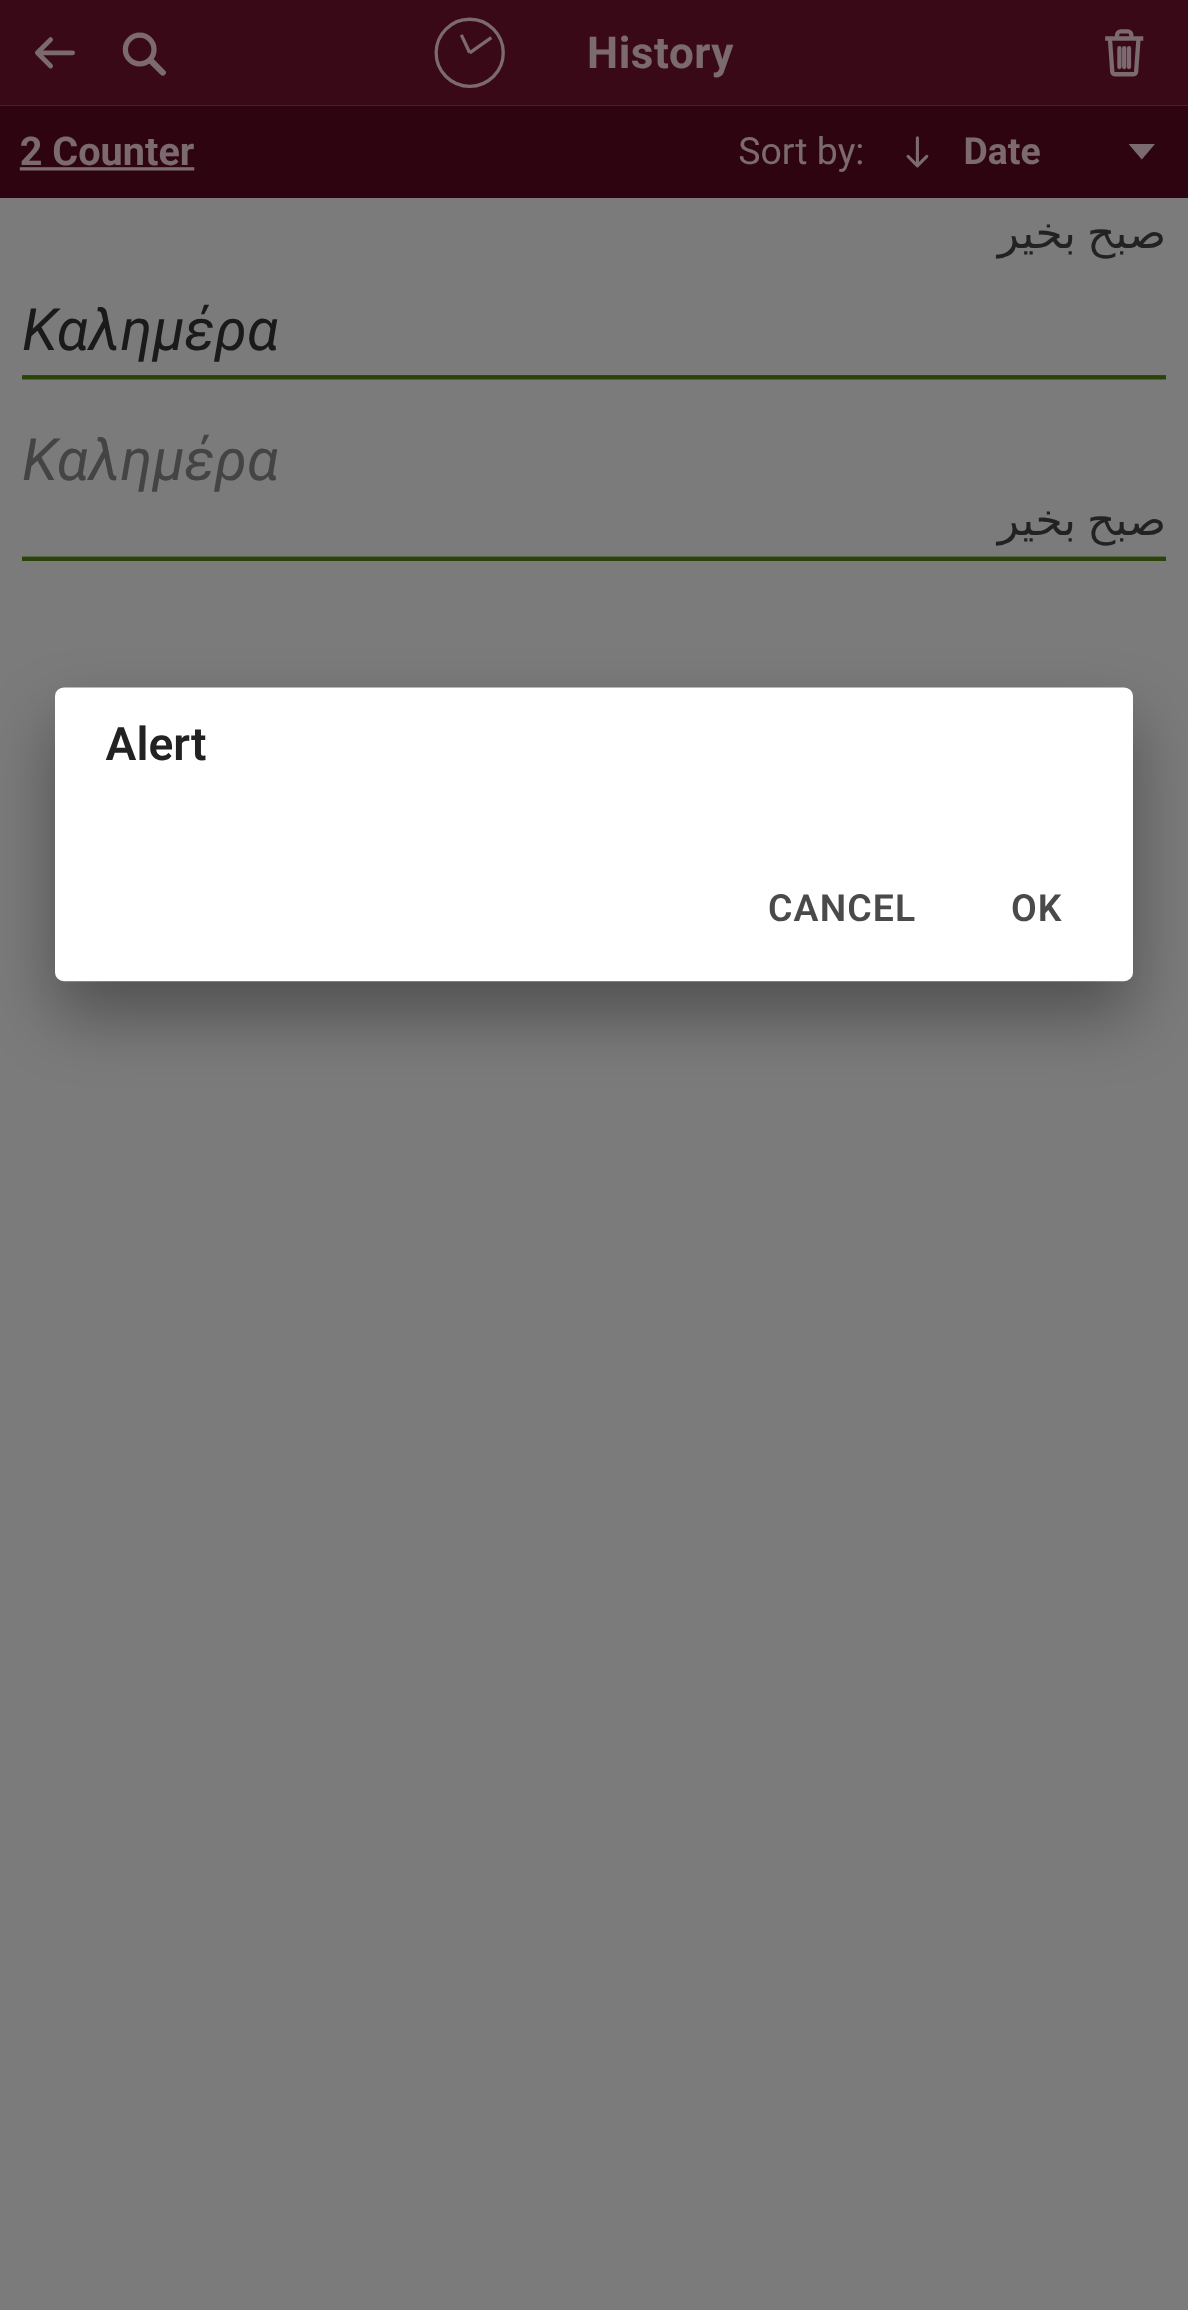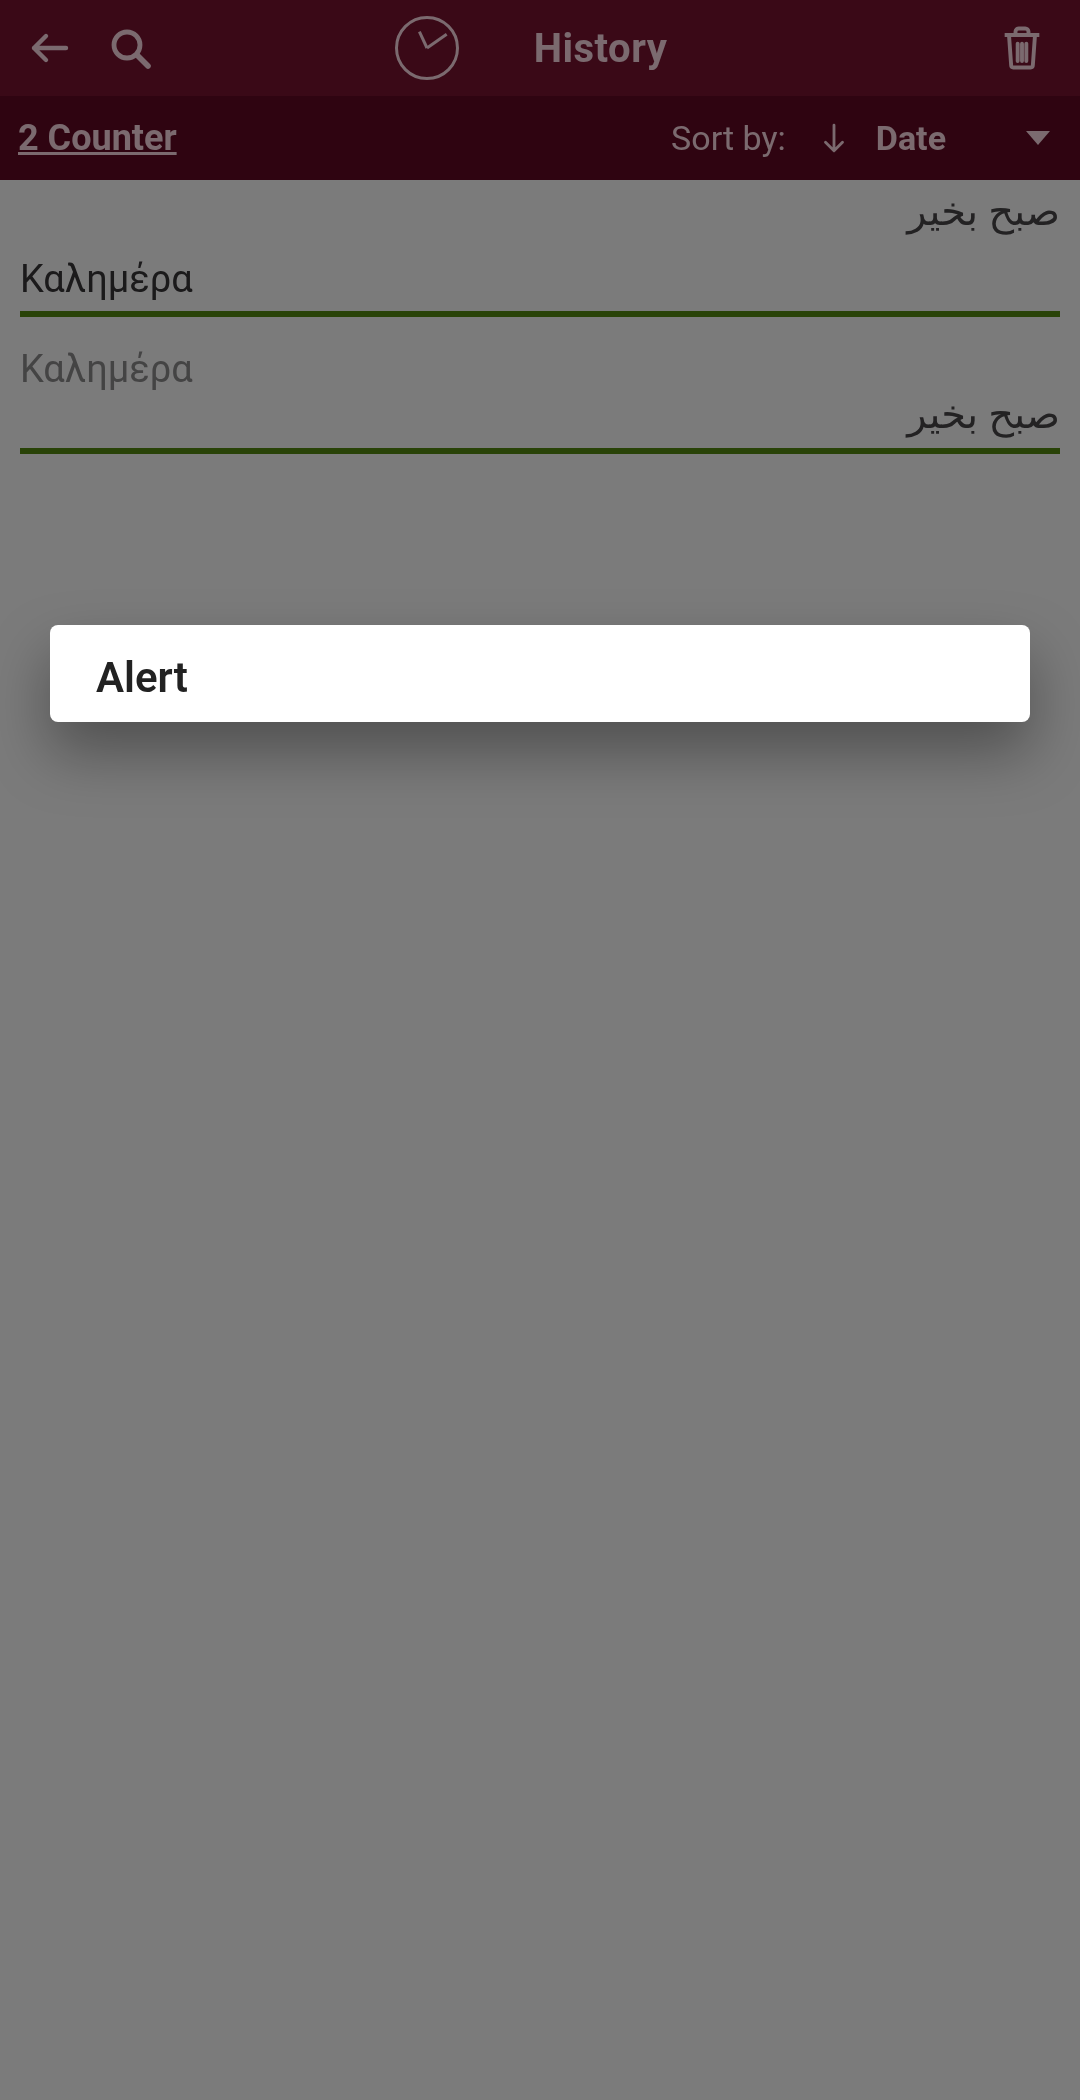--- a/index.html
+++ b/index.html
@@ -87,33 +87,34 @@
   .dropdown-caret {
     width: 0; height: 0;
     border-left: 12px solid transparent;
     border-right: 12px solid transparent;
     border-top: 14px solid #e3c4cd;
   }
 
   
   .list { padding: 0 20px; }
   .row {
-    border-bottom: 6px solid #4d7c0f;
+    border-bottom: 4px solid #4d7c0f;
     padding: 8px 0 10px;
   }
   .row .primary-rtl {
     text-align: right;
     font-size: 40px;
     color: #424042;
     direction: rtl;
   }
   .row .secondary {
-    font-size: 38px;
+    font-size: 53px;
     color: #323132;
-    margin-top: 22px;
+    margin-top: 34px;
+    font-style: italic;
   }
   .row .secondary.muted { color: #7f7e7f; }
 
   
   .scrim {
     position: absolute;
     inset: 0;
     background: rgba(0,0,0,0.46);
   }
 
@@ -216,13 +217,17 @@
   <div class="row">
     <div class="secondary muted">Καλημέρα</div>
     <div class="primary-rtl">صبح بخير</div>
   </div>
 </div>
 
 <div class="scrim"></div>
 
 <div class="dialog">
   <div class="dialog-title">Alert</div>
+  <div class="dialog-actions">
+    <button class="dialog-btn">CANCEL</button>
+    <button class="dialog-btn">OK</button>
+  </div>
 </div>
 
 </body></html>

